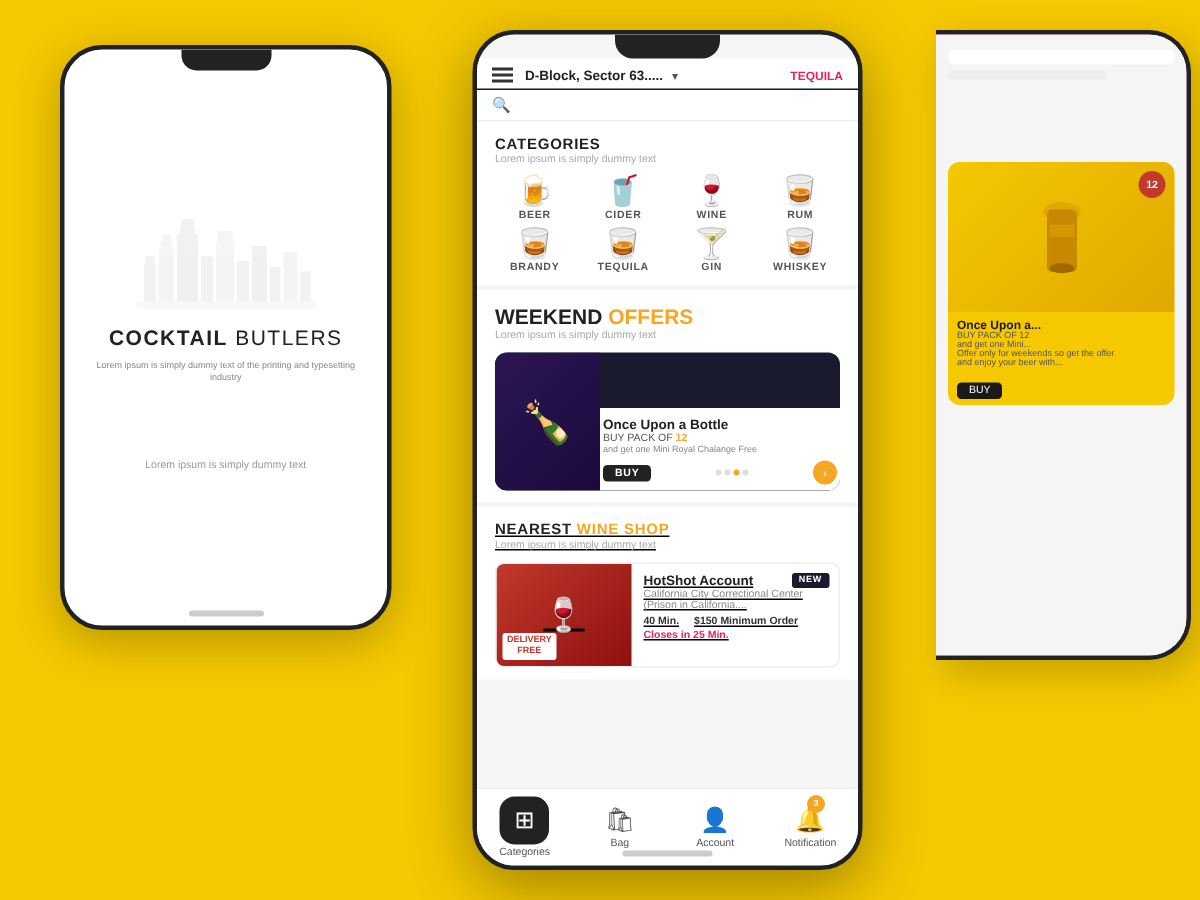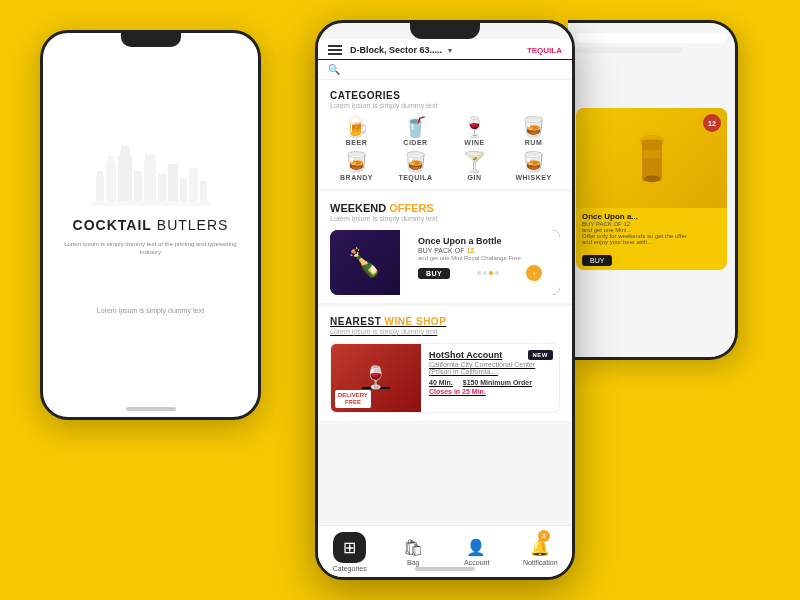--- a/index.html
+++ b/index.html
@@ -220,21 +220,21 @@
       text-align: center;
     }
 
     
     .offers-section {
       background: #fff;
       padding: 10px 12px 8px;
       margin-bottom: 3px;
     }
     .section-title-offers {
-      font-size: 11px;
+      font-size: 14px;
       font-weight: 800;
       color: #222;
     }
     .section-title-offers .highlight {
       color: #F5A623;
     }
     .offer-card {
       background: #1a1a2e;
       border-radius: 8px;
       overflow: hidden;
@@ -247,22 +247,23 @@
       width: 70px;
       background: linear-gradient(135deg, #2c1654, #1a0a3c);
       display: flex;
       align-items: center;
       justify-content: center;
       font-size: 28px;
       flex-shrink: 0;
     }
     .offer-content {
       flex: 1;
-      padding: 6px 18px 4px;
-      background: #fff;
+      padding: 6px 2px 4px;
+      background: #fff;
+      margin-top: 37px;
     }
     .offer-title {
       font-size: 9px;
       font-weight: 800;
       color: #222;
     }
     .offer-pack {
       font-size: 7px;
       color: #555;
       margin-top: 1px;
@@ -422,24 +423,24 @@
       font-size: 6px;
       font-weight: 700;
       width: 12px; height: 12px;
       border-radius: 50%;
       display: flex; align-items: center; justify-content: center;
     }
 
     
     .phone-right-partial {
       position: absolute;
-      left: 568px;
+      left: 624px;
       top: 20px;
       width: 170px;
-      height: 340px;
+      height: 420px;
       background: #f9a8d4;
       border-radius: 0 28px 28px 0;
       border: 3px solid #222;
       border-left: none;
       overflow: hidden;
       z-index: 2;
       box-shadow: 6px 8px 25px rgba(0,0,0,0.2);
     }
     .partial-content {
       padding: 10px 8px;

